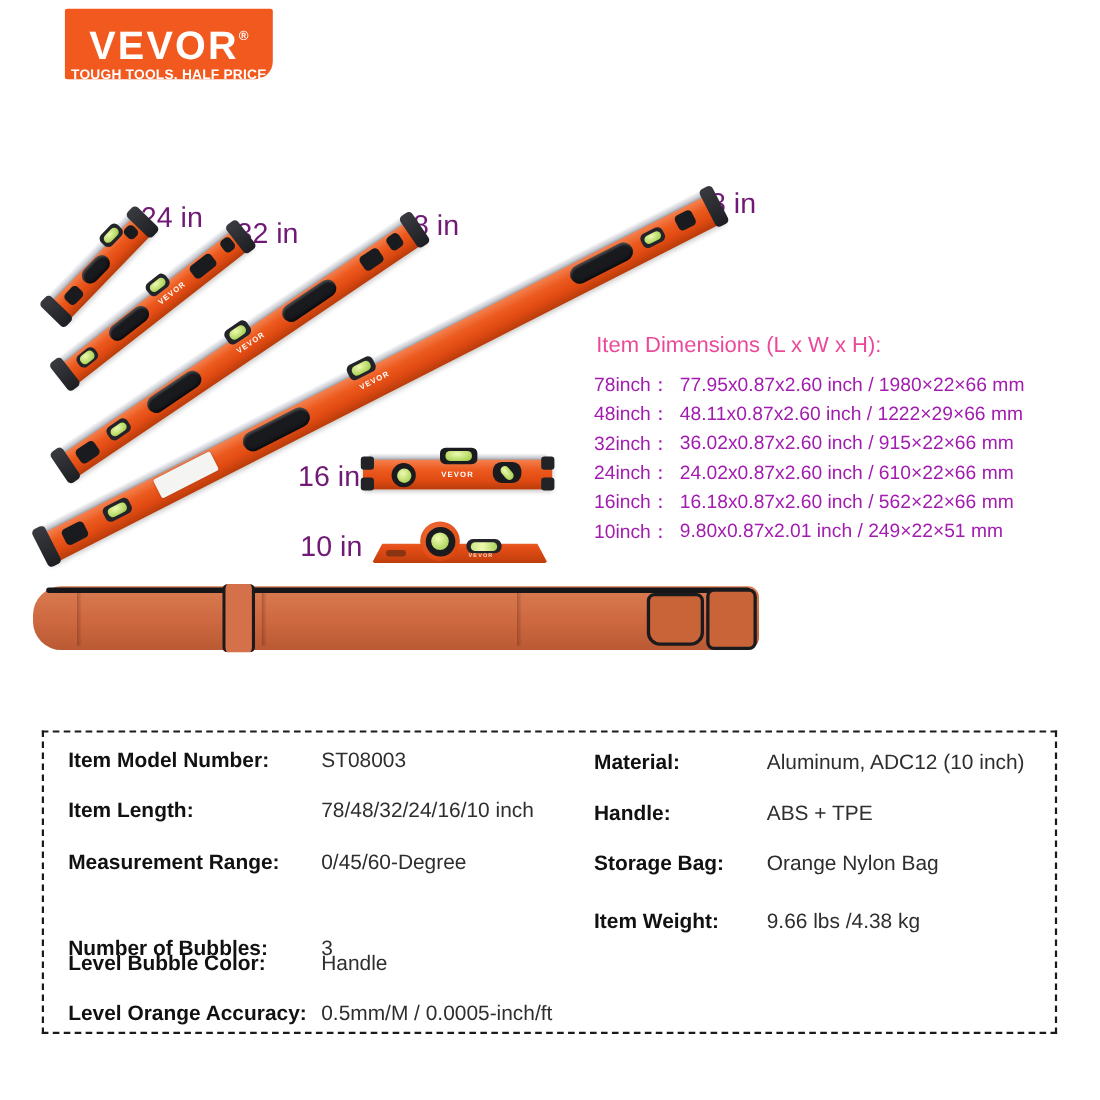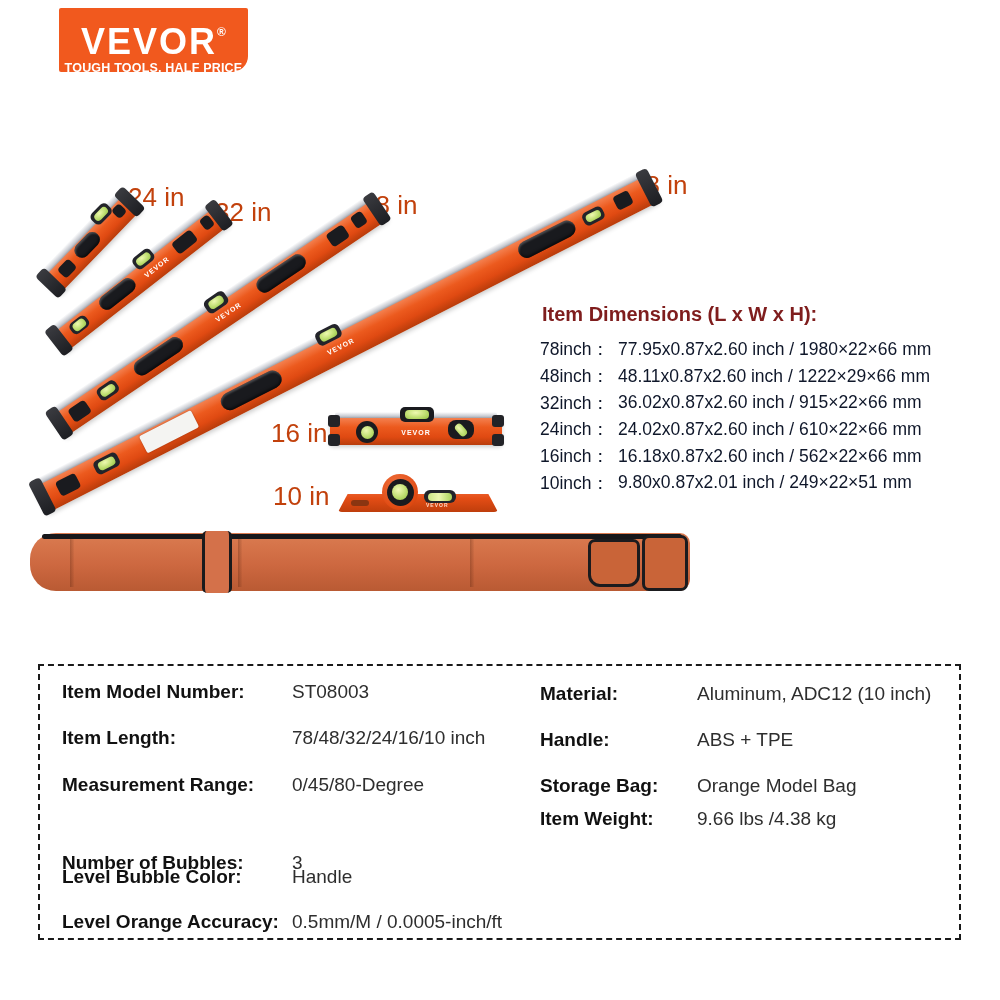--- a/index.html
+++ b/index.html
@@ -7,21 +7,21 @@
           font-family:"Liberation Sans", sans-serif;}
 
   
   #logo{position:absolute;left:59px;top:8px;width:189px;height:64px;background:#F1591E;
         border-radius:2px 2px 16px 2px;color:#fff;text-align:center;}
   #logo .brand-row{margin-top:5px;font-size:36px;font-weight:800;letter-spacing:2px;line-height:38px;}
   #logo .brand-row sup{font-size:12px;vertical-align:18px;letter-spacing:0;}
   #logo .tagline{font-size:12.5px;font-weight:bold;letter-spacing:0.2px;margin-top:0;}
 
   
-  .size-label{position:absolute;font-size:26px;color:#c2410c;}
+  .size-label{position:absolute;font-size:26px;color:#701a75;}
   #sz24{left:128px;top:182px;} #sz32{left:215px;top:197px;} #sz48{left:361px;top:190px;}
   #sz78{left:631px;top:170px;} #sz16{left:271px;top:418px;} #sz10{left:273px;top:481px;}
 
   
   .lv{position:absolute;transform-origin:0 100%;}
   .lv .body{position:absolute;left:1px;right:1px;top:5px;bottom:0;
             background:linear-gradient(180deg,#f6895a 0%,#ec5a1e 38%,#e04a12 70%,#b83c0b 100%);
             border-radius:3px;box-shadow:0 2px 5px rgba(0,0,0,0.22);}
   .lv .rail{position:absolute;left:8px;right:8px;top:0;height:7px;
             background:linear-gradient(180deg,#ffffff,#c7cad1 70%,#9ea1a8);border-radius:3px 3px 0 0;z-index:1;}
@@ -99,30 +99,30 @@
        background:linear-gradient(90deg,rgba(60,20,5,.28),rgba(60,20,5,.04));}
   #bag .s1{left:40px;} #bag .s2{left:208px;} #bag .s3{left:440px;}
   #bag .strap{position:absolute;left:172px;top:-2px;width:24px;height:62px;
        background:#d4714a;border-left:3px solid #1a1a1c;border-right:3px solid #1a1a1c;border-radius:5px;}
   #bag .flap{position:absolute;background:#c96438;border:3px solid #1b1b1e;}
   #bag .f1{left:558px;top:6px;width:46px;height:42px;border-radius:7px 7px 12px 12px;}
   #bag .f2{left:612px;top:2px;width:40px;height:50px;border-radius:7px;}
 
   
   #dims{position:absolute;left:540px;top:303px;width:450px;}
-  #dims .dim-title{font-size:20px;font-weight:bold;color:#7f1d1d;margin:0 0 10px 2px;}
-  #dims .dim-row{display:flex;height:26.7px;font-size:17.5px;color:#0f172a;align-items:center;}
+  #dims .dim-title{font-size:20px;font-weight:normal;color:#ec4899;margin:0 0 10px 2px;}
+  #dims .dim-row{display:flex;height:26.7px;font-size:17.5px;color:#a21caf;align-items:center;}
   #dims .dim-size{min-width:78px;}
 
   
   #spec-box{position:absolute;left:38px;top:664px;width:919px;height:272px;border:2px dashed #1a1a1a;}
   .spec-label{position:absolute;font-size:19px;font-weight:bold;color:#111;white-space:nowrap;}
   .spec-value{position:absolute;font-size:19px;color:#2e2e2e;white-space:nowrap;}
   .Lr0{top:15px;}  .Lr1{top:61px;}  .Lr2{top:108px;} .Lr3{top:154px;margin-top:32px;} .Lr4{top:200px;} .Lr5{top:245px;}
-  .Rr0{top:17px;text-align:right;}  .Rr1{top:63px;}  .Rr2{top:109px;} .Rr3{top:142px;}
+  .Rr0{top:17px;text-align:right;}  .Rr1{top:63px;}  .Rr2{top:109px;} .Rr3{top:162px;}
   .lcol-label{left:22px;} .lcol-value{left:252px;}
   .rcol-label{left:500px;} .rcol-value{left:657px;}
 </style>
 </head>
 <body>
 
 <div id="canvas">
 
   <div id="logo">
     <div class="brand-row"><span>VEVOR</span><sup>®</sup></div>
@@ -277,31 +277,31 @@
       <span>9.80x0.87x2.01 inch / 249×22×51 mm</span>
     </div>
   </div>
 
   <div id="spec-box">
     <span class="spec-label lcol-label Lr0">Item Model Number:</span>
     <span class="spec-value lcol-value Lr0">ST08003</span>
     <span class="spec-label lcol-label Lr1">Item Length:</span>
     <span class="spec-value lcol-value Lr1">78/48/32/24/16/10 inch</span>
     <span class="spec-label lcol-label Lr2">Measurement Range:</span>
-    <span class="spec-value lcol-value Lr2">0/45/80-Degree</span>
+    <span class="spec-value lcol-value Lr2">0/45/60-Degree</span>
     <span class="spec-label lcol-label Lr3">Number of Bubbles:</span>
     <span class="spec-value lcol-value Lr3">3</span>
     <span class="spec-label lcol-label Lr4">Level Bubble Color:</span>
     <span class="spec-value lcol-value Lr4">Handle</span>
     <span class="spec-label lcol-label Lr5">Level Orange Accuracy:</span>
     <span class="spec-value lcol-value Lr5">0.5mm/M / 0.0005-inch/ft</span>
 
     <span class="spec-label rcol-label Rr0">Material:</span>
     <span class="spec-value rcol-value Rr0">Aluminum, ADC12 (10 inch)</span>
     <span class="spec-label rcol-label Rr1">Handle:</span>
     <span class="spec-value rcol-value Rr1">ABS + TPE</span>
     <span class="spec-label rcol-label Rr2">Storage Bag:</span>
-    <span class="spec-value rcol-value Rr2">Orange Model Bag</span>
+    <span class="spec-value rcol-value Rr2">Orange Nylon Bag</span>
     <span class="spec-label rcol-label Rr3">Item Weight:</span>
     <span class="spec-value rcol-value Rr3">9.66 lbs /4.38 kg</span>
   </div>
 
 </div>
 
 </body></html>

